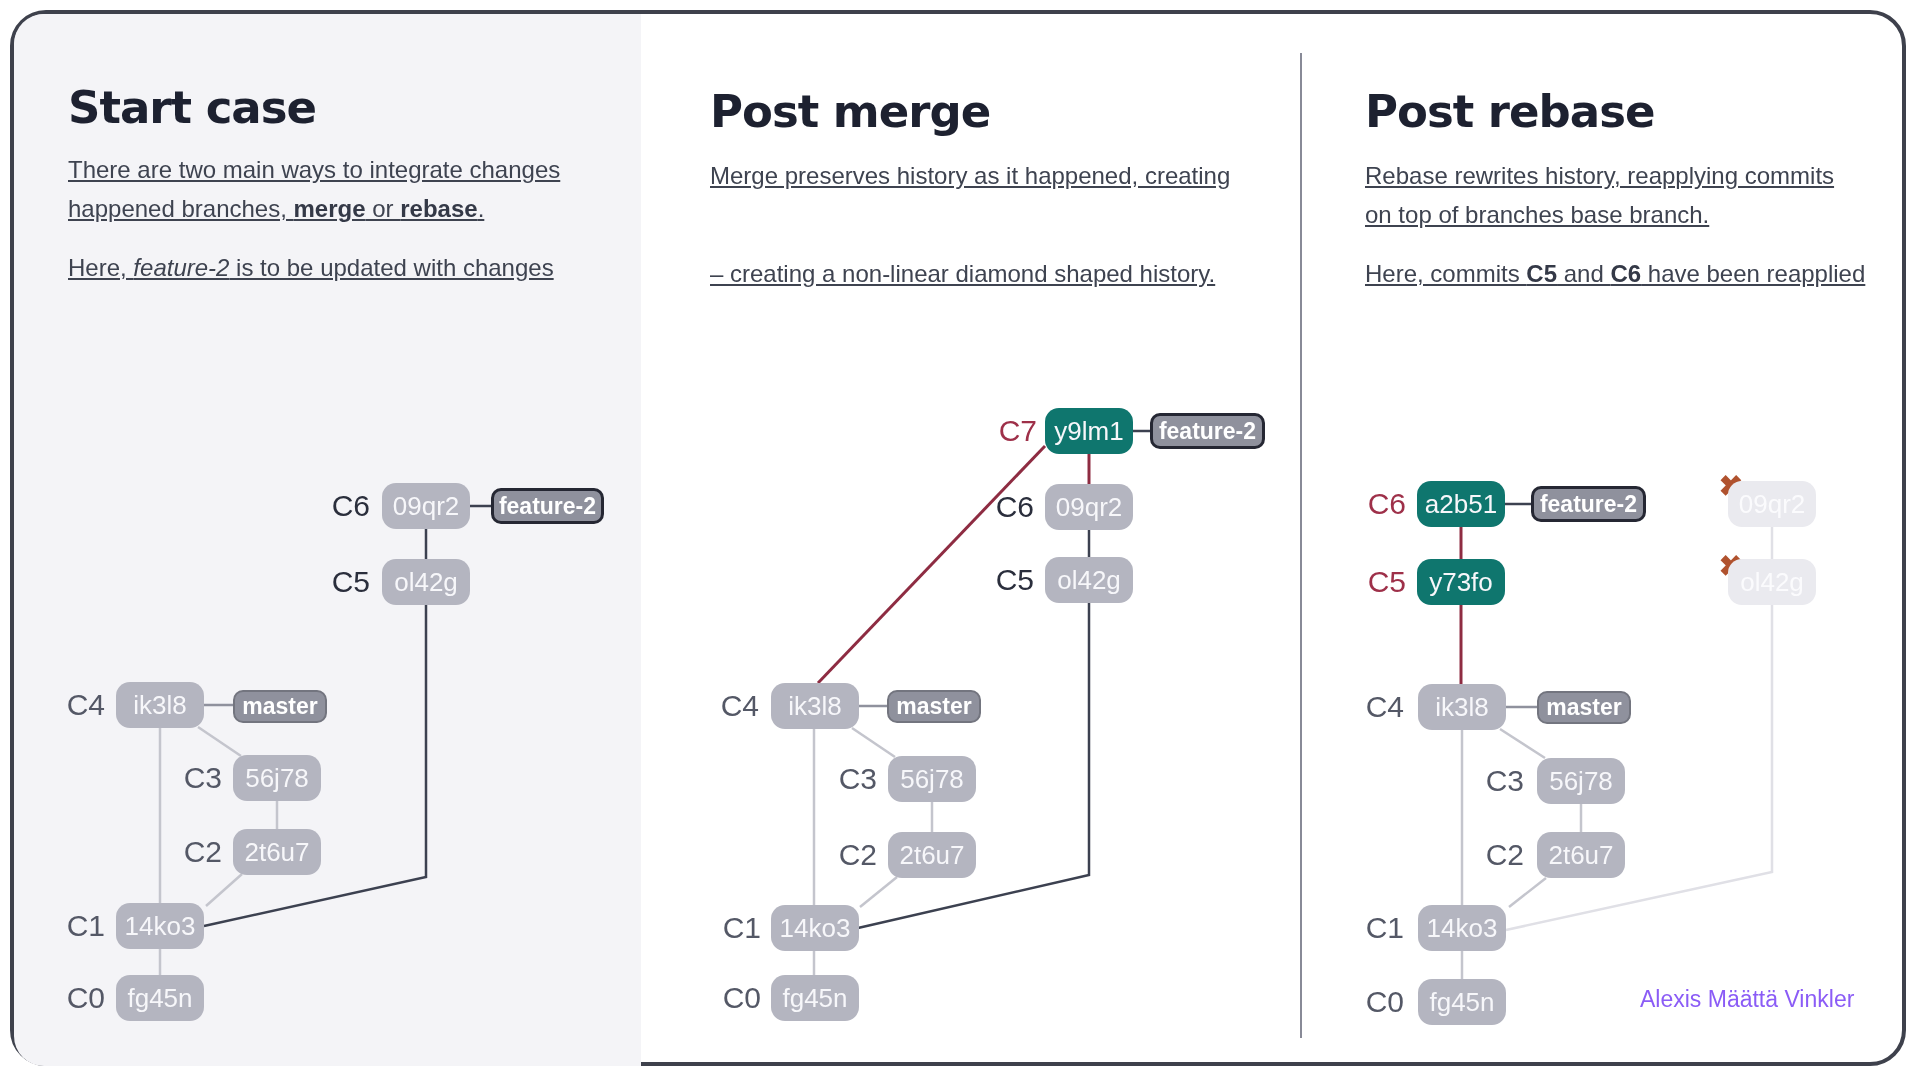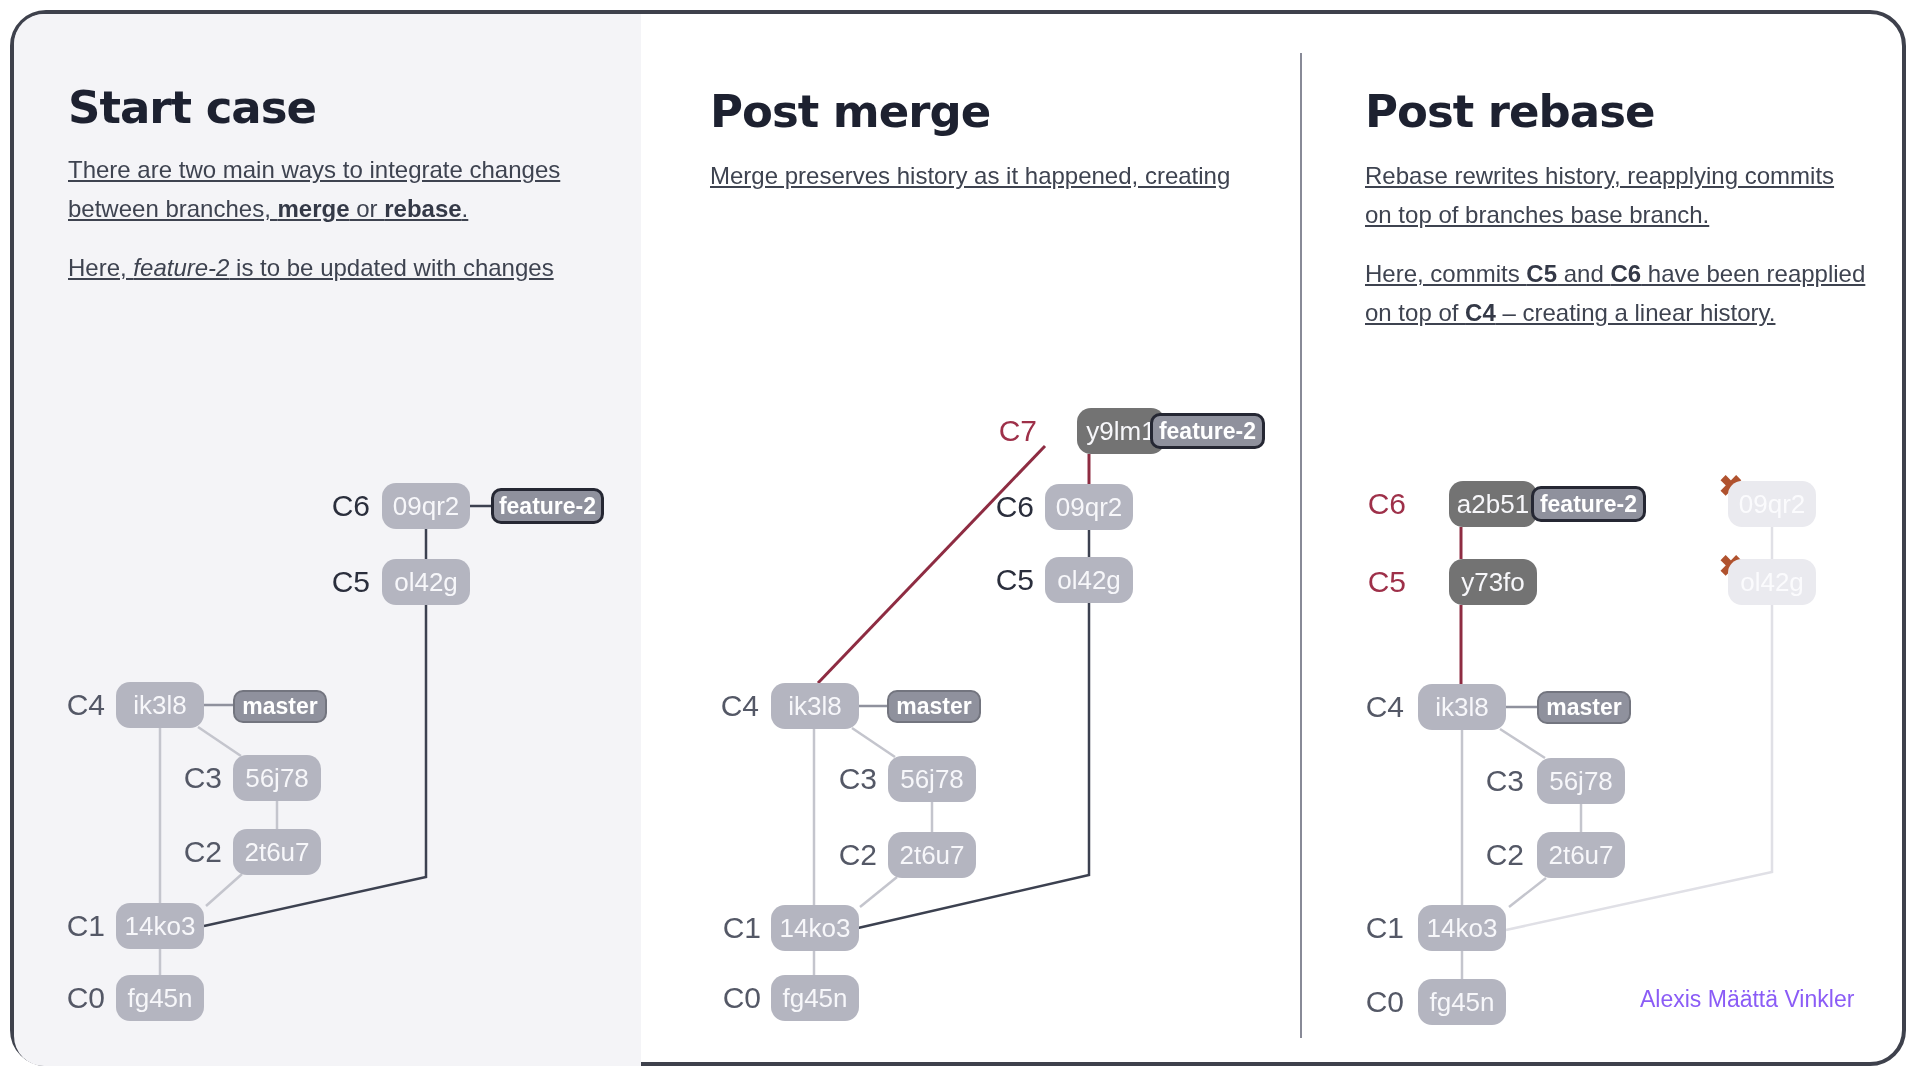--- a/index.html
+++ b/index.html
@@ -9,21 +9,21 @@
   .panel1-bg{position:absolute;left:14px;top:14px;width:627px;height:1052px;background:#f4f4f7;
              border-radius:30px 0 0 30px;}
   .divider{position:absolute;left:1300px;top:53px;width:2px;height:985px;background:#888a97;}
   .title{position:absolute;font-family:"DejaVu Sans", sans-serif;font-weight:bold;font-size:45px;
          line-height:48px;color:#1d2130;letter-spacing:-1px;white-space:nowrap;}
   .para{position:absolute;font-size:24px;color:#3e4350;line-height:39px;white-space:nowrap;text-decoration:underline;}
   .para b{font-weight:bold;color:#343947;}
   .para i{font-style:italic;}
   .node{position:absolute;width:88px;height:46px;border-radius:14px;background:#b4b5c0;
         color:#f7f7fa;font-size:26px;display:flex;align-items:center;justify-content:center;}
-  .node.pink{background:#737373;margin-left:32px;}
+  .node.pink{background:#0f766e;}
   .node.ghost{background:#eaeaef;color:#fbfbfd;}
   .clabel{position:absolute;width:80px;height:46px;font-size:30px;color:#545866;
           display:flex;align-items:center;justify-content:flex-end;}
   .clabel.dark{color:#2a2e3c;}
   .clabel.red{color:#9e3049;}
   .badge{position:absolute;box-sizing:border-box;border-radius:10px;background:#8f919d;color:#ffffff;
          font-weight:bold;font-size:23px;display:flex;align-items:center;justify-content:center;}
   .badge.feature{border:3px solid #252733;}
   .badge.master{border:2px solid #73757f;}
   .xmark{position:absolute;width:38px;height:38px;color:#b0522e;font-size:29px;font-weight:bold;
@@ -94,21 +94,21 @@
       <path d="M1772 527 L1772 559"></path>
       <path d="M1772 605 L1772 872 L1506 930"></path>
     </g>
   </g>
 </svg>
 
 <div>
   <div class="title" style="left:68px;top:84px">Start case</div>
   <div class="para" style="left:68px;top:150px">
     <div><span>There are two main ways to integrate changes</span></div>
-    <div><span>between branches, </span><b>merge</b><span> or </span><b>rebase</b><span>.</span></div>
+    <div><span>happened branches, </span><b>merge</b><span> or </span><b>rebase</b><span>.</span></div>
   </div>
   <div class="para" style="left:68px;top:248px">
     <div><span>Here, </span><i>feature-2</i><span> is to be updated with changes</span></div>
   </div>
 
   <div class="clabel dark" style="left:290px;top:483px">C6</div>
   <div class="node" style="left:382px;top:483px">09qr2</div>
   <div class="badge feature" style="left:491px;top:488px;width:113px;height:36px">feature-2</div>
 
   <div class="clabel dark" style="left:290px;top:559px">C5</div>
@@ -130,20 +130,21 @@
   <div class="clabel" style="left:25px;top:975px">C0</div>
   <div class="node" style="left:116px;top:975px">fg45n</div>
 </div>
 
 <div>
   <div class="title" style="left:710px;top:88px">Post merge</div>
   <div class="para" style="left:710px;top:156px">
     <div><span>Merge preserves history as it happened, creating</span></div>
   </div>
   <div class="para" style="left:710px;top:254px">
+    <div><span>– creating a non-linear diamond shaped history.</span></div>
   </div>
 
   <div class="clabel red" style="left:957px;top:408px">C7</div>
   <div class="node pink" style="left:1045px;top:408px">y9lm1</div>
   <div class="badge feature" style="left:1150px;top:413px;width:115px;height:36px">feature-2</div>
 
   <div class="clabel dark" style="left:954px;top:484px">C6</div>
   <div class="node" style="left:1045px;top:484px">09qr2</div>
 
   <div class="clabel dark" style="left:954px;top:557px">C5</div>
@@ -167,21 +168,20 @@
 </div>
 
 <div>
   <div class="title" style="left:1365px;top:88px">Post rebase</div>
   <div class="para" style="left:1365px;top:156px">
     <div><span>Rebase rewrites history, reapplying commits</span></div>
     <div><span>on top of branches base branch.</span></div>
   </div>
   <div class="para" style="left:1365px;top:254px">
     <div><span>Here, commits </span><b>C5</b><span> and </span><b>C6</b><span> have been reapplied</span></div>
-    <div><span>on top of </span><b>C4</b><span> – creating a linear history.</span></div>
   </div>
 
   <div class="clabel red" style="left:1326px;top:481px">C6</div>
   <div class="node pink" style="left:1417px;top:481px">a2b51</div>
   <div class="badge feature" style="left:1531px;top:486px;width:115px;height:36px">feature-2</div>
 
   <div class="clabel red" style="left:1326px;top:559px">C5</div>
   <div class="node pink" style="left:1417px;top:559px">y73fo</div>
 
   <div class="xmark" style="left:1712px;top:467px">✖</div>

